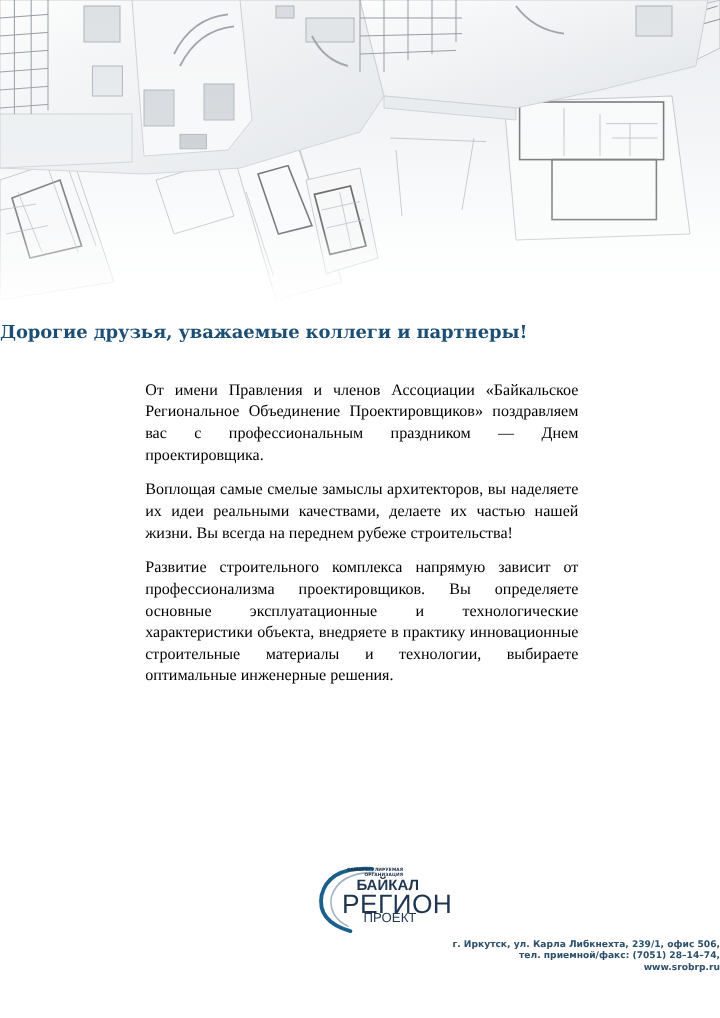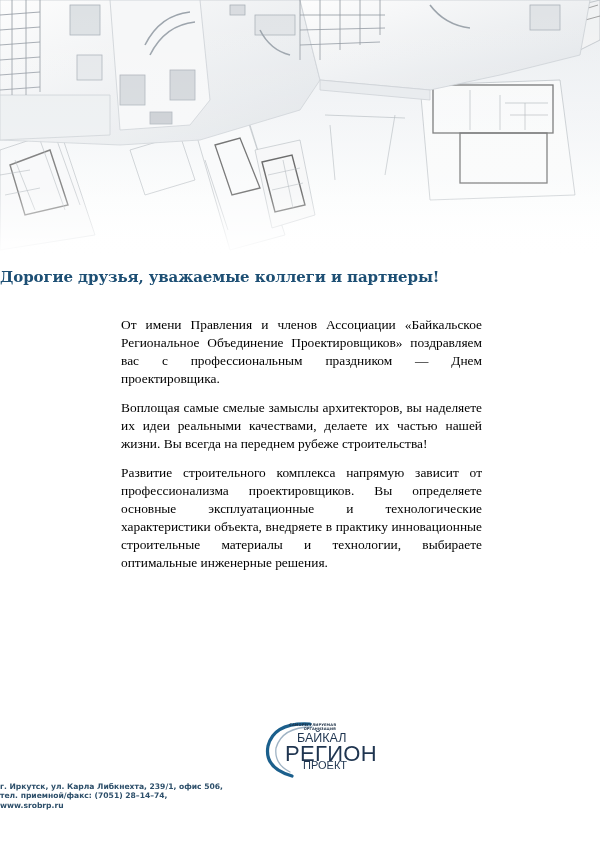--- a/index.html
+++ b/index.html
@@ -39,26 +39,26 @@
       position: absolute; left: 252px; top: 718px; width: 110px; height: 60px;
     }
     .logo .small {
       position: absolute; left: 30px; top: 5px; width: 54px;
       font-family: "DejaVu Sans", sans-serif; font-size: 3.6px; line-height: 4px;
       text-align: right; color: #1c2f45; font-weight: bold; letter-spacing: 0.1px;
     }
     .logo .w1, .logo .w2, .logo .w3 {
       position: absolute; font-family: "Liberation Sans", sans-serif; color: #1f3550; line-height: 1;
     }
-    .logo .w1 { left: 45px; top: 14px; font-size: 12.5px; }
+    .logo .w1 { left: 45px; top: 14px; font-size: 12.5px; font-weight: bold; }
     .logo .w2 { left: 33px; top: 25px; font-size: 22px; letter-spacing: 0.3px; }
     .logo .w3 { left: 51px; top: 42px; font-size: 11px; }
     .contacts {
       position: absolute; left: 0; top: 782px; width: 600px;
-      text-align: left;
+      text-align: right;
       font-family: "DejaVu Sans", sans-serif;
       font-weight: bold;
       font-size: 7.6px;
       line-height: 9.3px;
       color: #2d4f6a;
     }
     .contacts div { white-space: nowrap; }
   </style>
 </head>
 <body>

